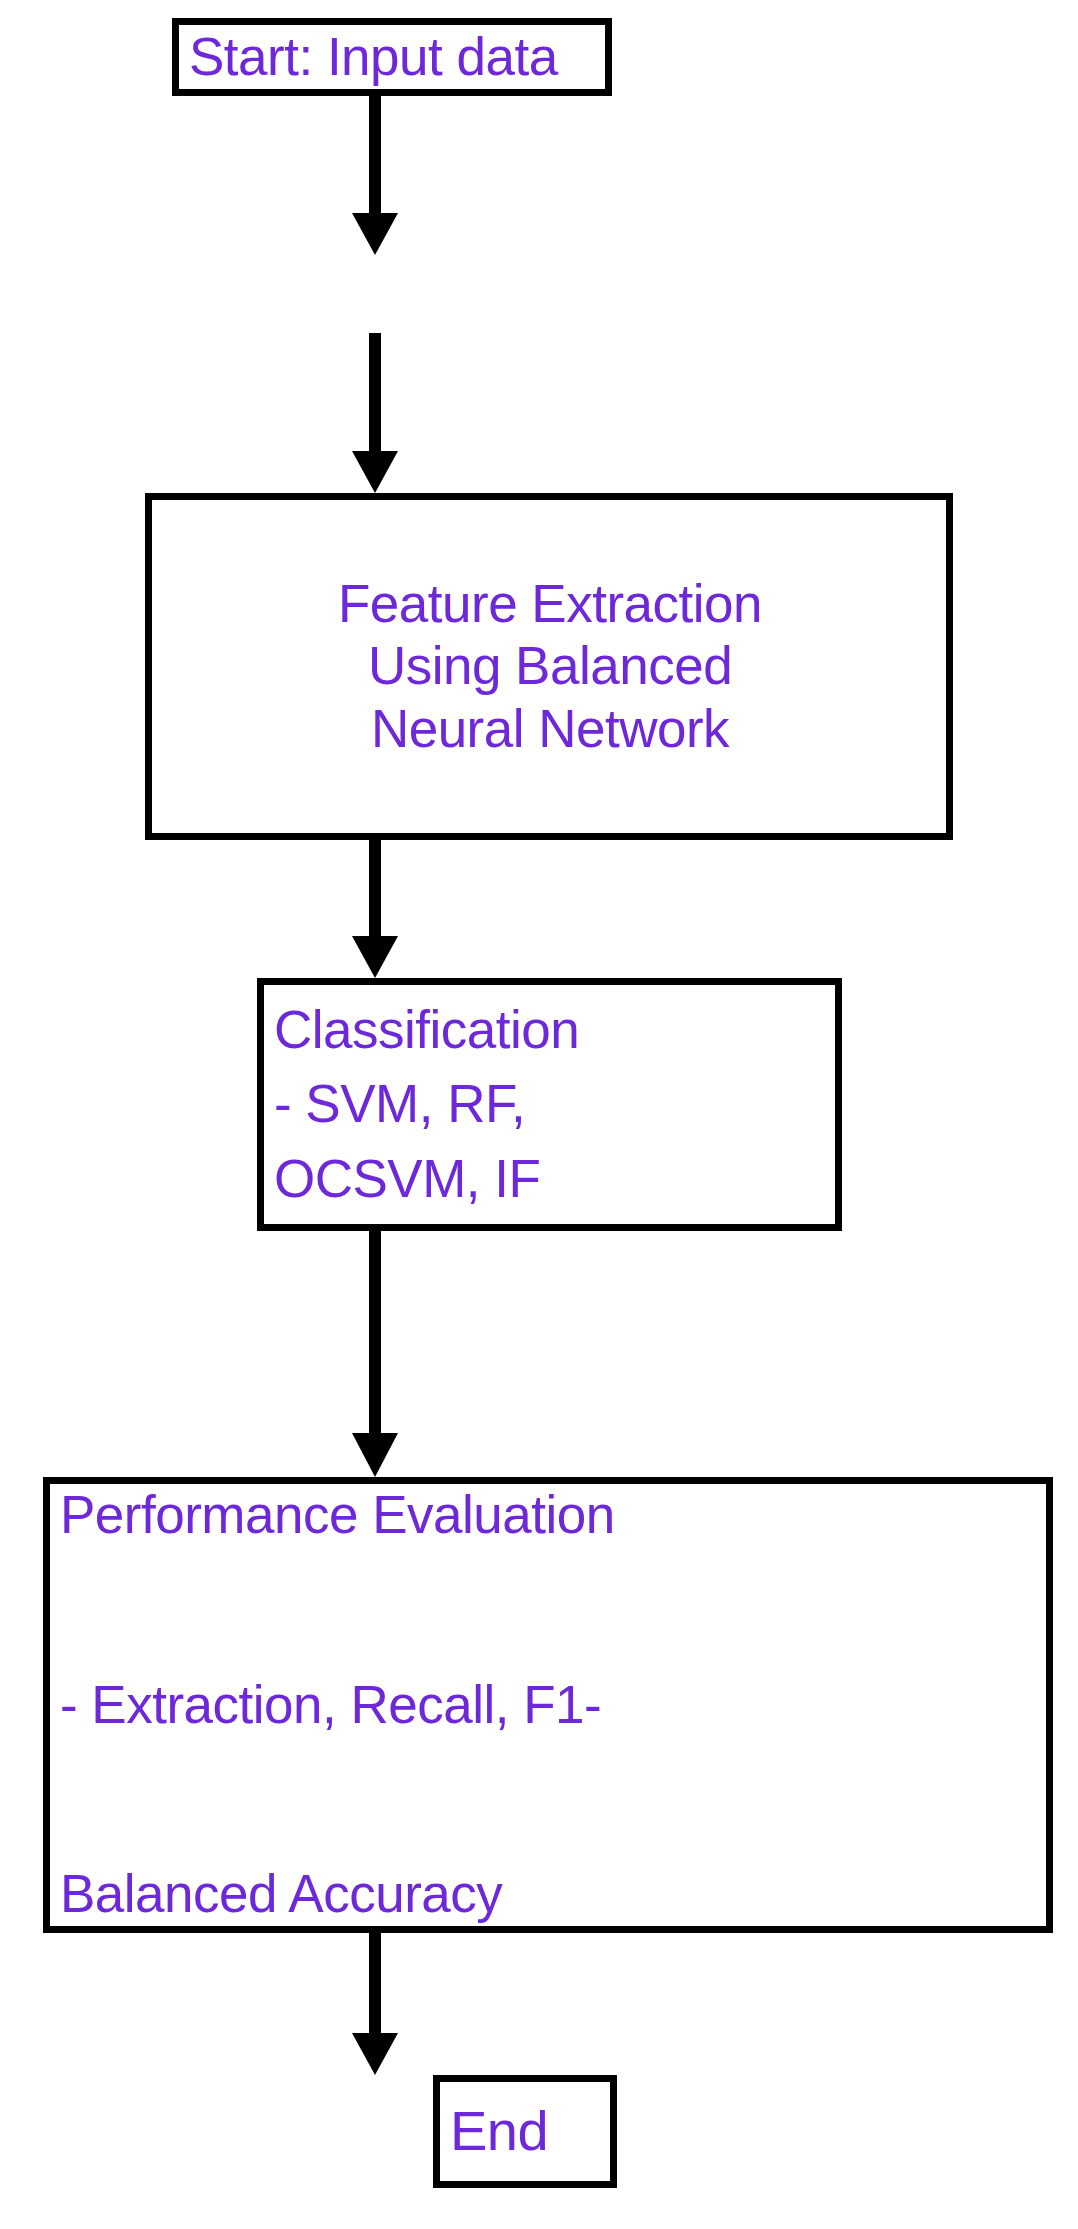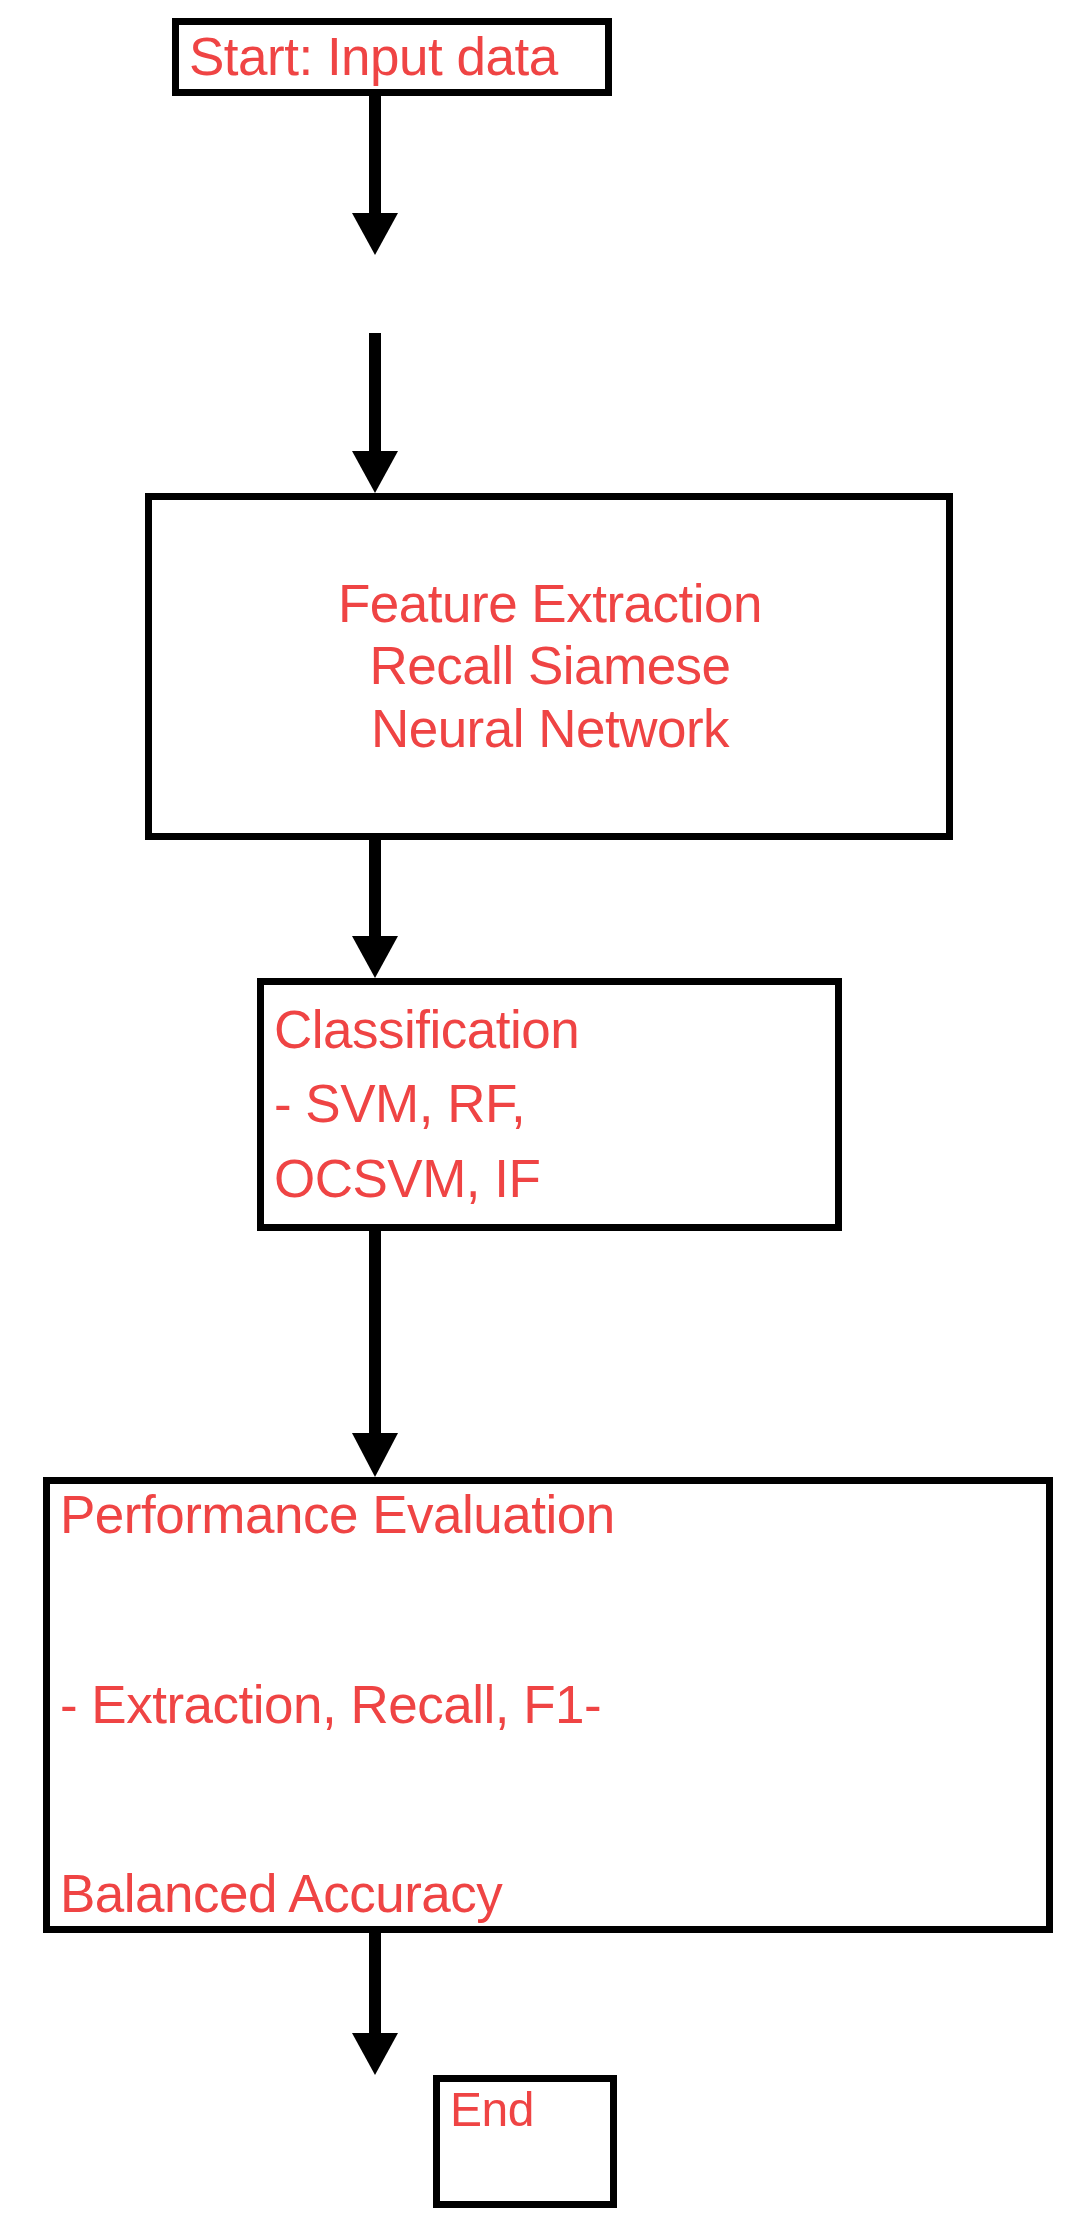--- a/index.html
+++ b/index.html
@@ -18,21 +18,21 @@
     position: absolute;
     left: 0; top: 0;
     width: 1078px;
     height: 2229px;
   }
   .node {
     position: absolute;
     box-sizing: border-box;
     background: #ffffff;
     border: 7px solid #000000;
-    color: #ef4444;
+    color: #6d28d9;
     display: flex;
     flex-direction: column;
     justify-content: center;
     align-items: flex-start;
     padding: 0 8px 0 10px;
     font-family: "Liberation Sans", sans-serif;
     font-weight: 400;
     letter-spacing: -0.5px;
   }
   .node .line {
@@ -66,23 +66,23 @@
     gap: 12px;
   }
   #node-performance {
     left: 43px; top: 1477px;
     width: 1010px; height: 456px;
     font-size: 53px;
     justify-content: space-between;
   }
   #node-end {
     left: 433px; top: 2075px;
-    width: 184px; height: 133px;
-    font-size: 48px;
-    justify-content: flex-start;
+    width: 184px; height: 113px;
+    font-size: 56px;
+    justify-content: center;
   }
 
   
   .arrow {
     position: absolute;
     left: 0;
     width: 100%;
     pointer-events: none;
   }
   .arrow svg { display: block; overflow: visible; }
@@ -127,21 +127,21 @@
     </svg>
   </div>
 
   <div class="node" id="node-start">
     <span class="line">Start: Input data</span>
   </div>
 
 
   <div class="node" id="node-feature">
     <span class="line">Feature Extraction</span>
-    <span class="line">Recall Siamese</span>
+    <span class="line">Using Balanced</span>
     <span class="line">Neural Network</span>
   </div>
 
   <div class="node" id="node-classification">
     <span class="line">Classification</span>
     <span class="line">- SVM, RF,</span>
     <span class="line">OCSVM, IF</span>
   </div>
 
   <div class="node" id="node-performance">

